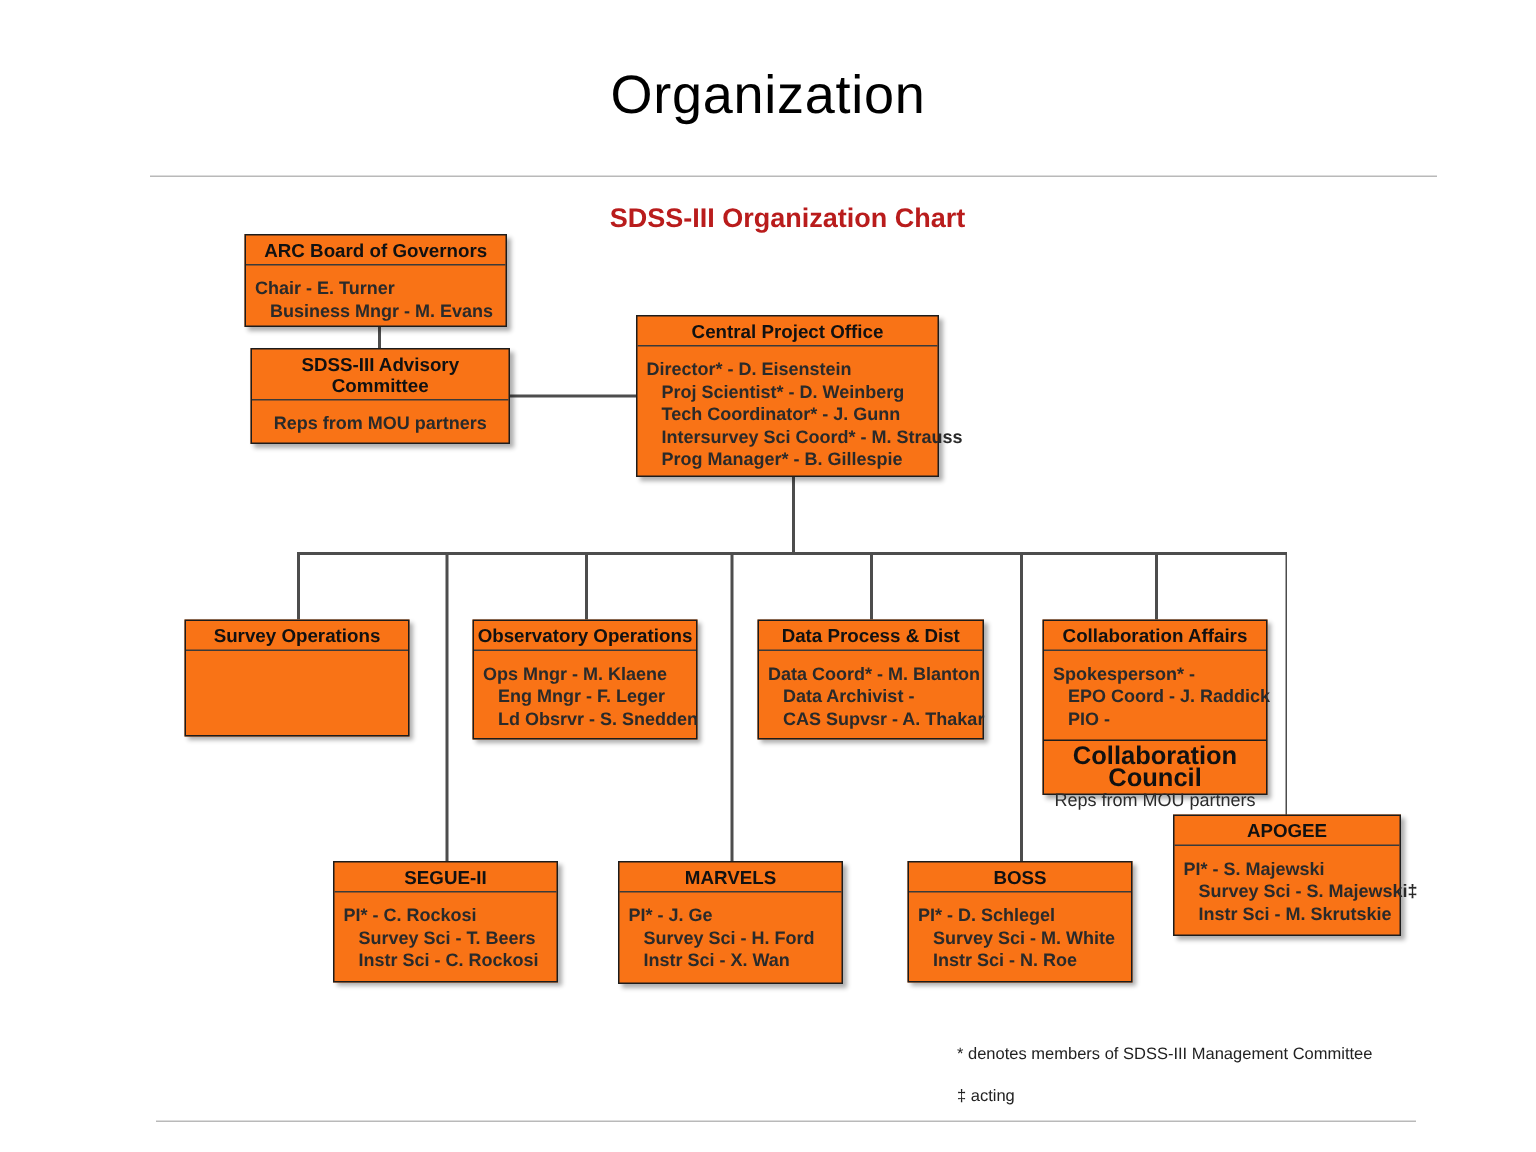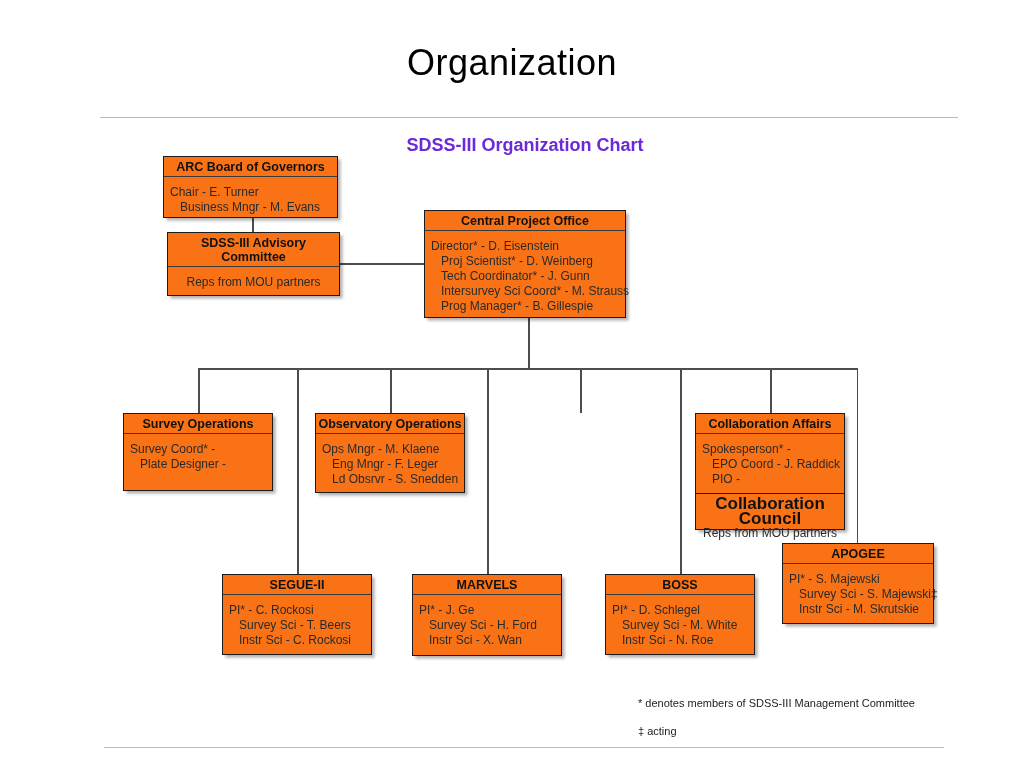--- a/index.html
+++ b/index.html
@@ -8,29 +8,29 @@
   .slide { position:relative; width:1024px; height:768px; background:#fff; overflow:hidden; }
 
   .slide-title { position:absolute; top:33px; left:0; width:1024px; text-align:center;
                  font-size:36px; line-height:60px; font-weight:400; color:#000; letter-spacing:0.5px; }
 
   .rule { position:absolute; height:1px; background:#b9b9b9; }
   .rule-top { left:100px; top:117px; width:858px; }
   .rule-bottom { left:104px; top:747px; width:840px; }
 
   .chart-title { position:absolute; left:325px; top:135px; width:400px; text-align:center;
-                 font-size:18px; font-weight:bold; color:#6d28d9; }
+                 font-size:18px; font-weight:bold; color:#b91c1c; }
 
   .org-box { position:absolute; background:#f97316; border:1.5px solid #1c1c1c;
              box-shadow:2.5px 2.5px 3px rgba(0,0,0,0.32); }
   .box-header { font-weight:bold; font-size:12.5px; line-height:14px; text-align:center;
                 padding:3px 2px 2px; border-bottom:1px solid #3a3a3a; color:#111; }
   .box-body { padding:8px 3px 3px 6px; font-size:12px; line-height:15px; color:#2a2a2a; }
   .box-body.center { text-align:center; padding-left:3px; }
-  .line { display:block; white-space:nowrap; }
+  .line { display:block; white-space:nowrap;font-weight:bold; }
   .line.indent { padding-left:10px; }
 
   .council { border-top:1.5px solid #1c1c1c; text-align:center; padding:2px 1px 3px; }
   .council-title { font-weight:bold; font-size:17px; line-height:15px; color:#111; }
   .council-body { font-size:12px; line-height:14px; color:#2a2a2a; }
 
   .connector { position:absolute; background:#4d4d4d; }
   .connector.v { width:1.5px; }
   .connector.h { height:1.5px; }
 
@@ -80,35 +80,39 @@
       <span class="line">Director* - D. Eisenstein</span>
       <span class="line indent">Proj Scientist* - D. Weinberg</span>
       <span class="line indent">Tech Coordinator* - J. Gunn</span>
       <span class="line indent">Intersurvey Sci Coord* - M. Strauss</span>
       <span class="line indent">Prog Manager* - B. Gillespie</span>
     </div>
   </div>
 
   <div class="org-box" style="left:123px; top:413px; width:150px; height:78px;">
     <div class="box-header">Survey Operations</div>
-    <div class="box-body">
-      <span class="line">Survey Coord* -</span>
-      <span class="line indent">Plate Designer -</span>
-    </div>
   </div>
 
   <div class="org-box" style="left:315px; top:413px; width:150px; height:80px;">
     <div class="box-header">Observatory Operations</div>
     <div class="box-body">
       <span class="line">Ops Mngr - M. Klaene</span>
       <span class="line indent">Eng Mngr - F. Leger</span>
       <span class="line indent">Ld Obsrvr - S. Snedden</span>
     </div>
   </div>
 
+  <div class="org-box" style="left:505px; top:413px; width:151px; height:80px;">
+    <div class="box-header">Data Process &amp; Dist</div>
+    <div class="box-body">
+      <span class="line">Data Coord* - M. Blanton</span>
+      <span class="line indent">Data Archivist -</span>
+      <span class="line indent">CAS Supvsr - A. Thakar</span>
+    </div>
+  </div>
 
   <div class="org-box" style="left:695px; top:413px; width:150px; height:117px;">
     <div class="box-header">Collaboration Affairs</div>
     <div class="box-body" style="padding-bottom:6px;">
       <span class="line">Spokesperson* -</span>
       <span class="line indent">EPO Coord - J. Raddick</span>
       <span class="line indent">PIO -</span>
     </div>
     <div class="council">
       <div class="council-title">Collaboration Council</div>

